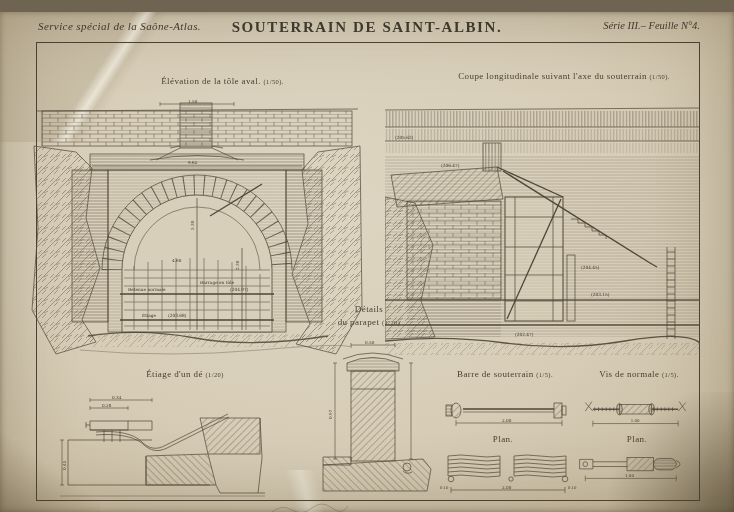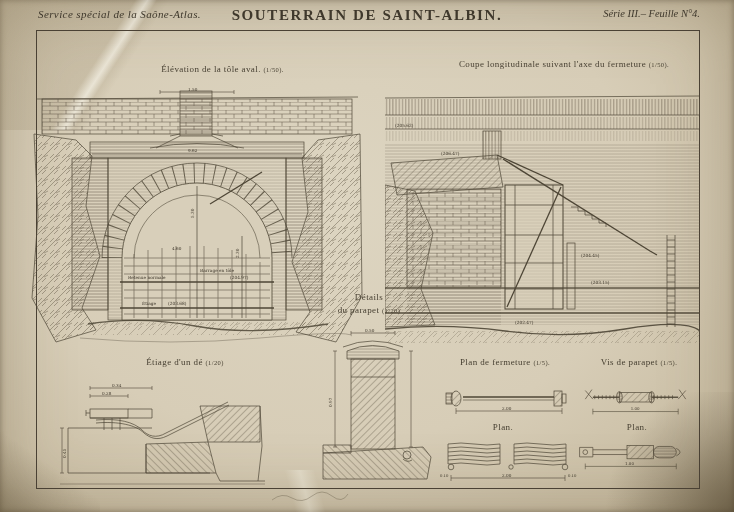--- a/index.html
+++ b/index.html
@@ -1,20 +1,20 @@
 <!DOCTYPE html>
 <html><head>
 <meta charset="utf-8">
 <style>
   *{margin:0;padding:0;box-sizing:border-box}
   html,body{width:734px;height:512px}
   body{position:relative;overflow:hidden;background:#6f6351;font-family:"Liberation Serif",serif}
   #paper{position:absolute;inset:0;
     background:radial-gradient(ellipse at 45% 40%, #ddd5c1 0%, #d7cdb7 55%, #c9bda3 85%, #b0a386 100%);
-    box-shadow: inset 0 0 70px rgba(110,95,65,.38), inset 0 0 6px rgba(70,58,40,.55);}
+    box-shadow: inset 0 0 70px rgba(110,95,65,.38), inset 0 0 6px rgba(70,58,40,.55); margin-top: 12px;}
   .crease-tl{position:absolute;left:0;top:0;width:230px;height:130px;
     background:linear-gradient(123deg, rgba(150,135,105,.22) 43%, rgba(255,255,248,.45) 47%, rgba(140,125,95,.14) 50%, transparent 54%);}
   .corner-br{position:absolute;right:0;bottom:0;width:170px;height:120px;
     background:radial-gradient(circle at 100% 100%, rgba(70,58,38,.55), rgba(70,58,38,0) 62%);}
   .corner-bl{position:absolute;left:0;bottom:0;width:100px;height:80px;
     background:linear-gradient(35deg, rgba(85,72,48,.38), transparent 55%);}
   .crease-b{position:absolute;left:235px;bottom:0;width:140px;height:42px;
     background:linear-gradient(75deg, transparent 40%, rgba(255,255,245,.30) 50%, transparent 60%);}
   .frame{position:absolute;left:36px;top:30px;width:664px;height:459px;border:1px solid #4a4134;}
   .t{position:absolute;color:#3f382c}
@@ -64,34 +64,34 @@
   <div class="t hdr-script" style="left:38px;top:8px">Service spécial de la Saône-Atlas.</div>
   <div class="t hdr-main" style="top:7px">SOUTERRAIN DE SAINT-ALBIN.</div>
   <div class="t hdr-ser" style="right:34px;top:8px">Série III.– Feuille N°4.</div>
 
   <div class="frame"></div>
 
   <div class="t dtitle" style="left:130px;top:64px;width:185px">
     <span>Élévation de la tôle aval.</span> <span class="sc">(1/50).</span>
   </div>
   <div class="t dtitle" style="left:420px;top:59px;width:288px">
-    <span>Coupe longitudinale suivant l'axe du fermeture</span> <span class="sc">(1/50).</span>
+    <span>Coupe longitudinale suivant l'axe du souterrain</span> <span class="sc">(1/50).</span>
   </div>
   <div class="t dtitle" style="left:323px;top:291px;width:92px;line-height:13px">
     <span>Détails</span><br>
     <span>du parapet</span> <span class="sc">(1/20)</span>
   </div>
   <div class="t dtitle" style="left:105px;top:357px;width:160px">
     <span>Étiage d'un dé</span> <span class="sc">(1/20)</span>
   </div>
   <div class="t dtitle" style="left:440px;top:357px;width:130px">
-    <span>Plan de fermeture</span> <span class="sc">(1/5).</span>
+    <span>Barre de souterrain</span> <span class="sc">(1/5).</span>
   </div>
   <div class="t dtitle" style="left:578px;top:357px;width:122px">
-    <span>Vis de parapet</span> <span class="sc">(1/5).</span>
+    <span>Vis de normale</span> <span class="sc">(1/5).</span>
   </div>
   <div class="t dtitle" style="left:468px;top:422px;width:70px">Plan.</div>
   <div class="t dtitle" style="left:602px;top:422px;width:70px">Plan.</div>
 
   <svg class="dwg" style="left:30px;top:86px" width="335" height="266" viewBox="0 0 335 266">
 
     <path class="ln" d="M6,13 L328,11"></path>
     <rect x="12" y="13" width="310" height="35" fill="url(#pBrick)" class="fil" fill-opacity=".95"></rect>
 
     <rect x="150" y="5" width="32" height="45" fill="url(#pH)" class="fil"></rect>

